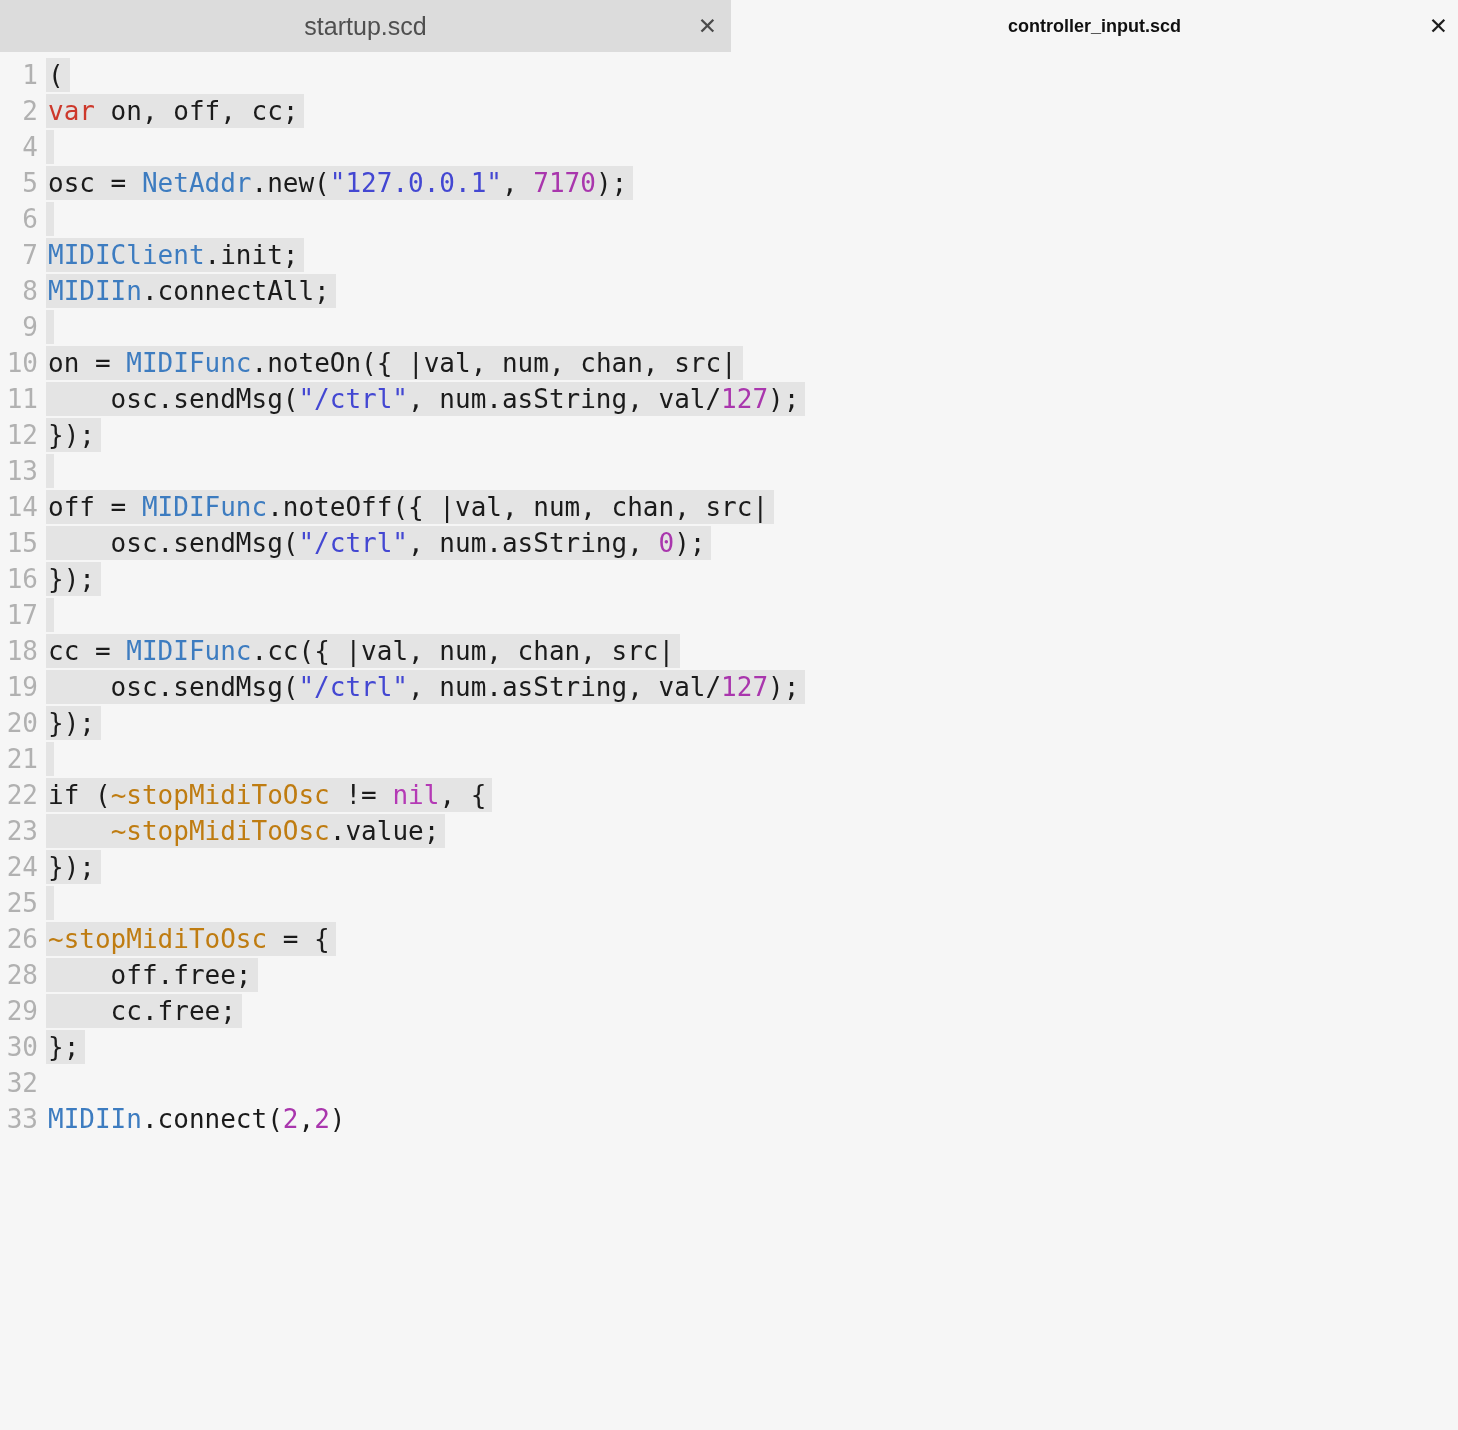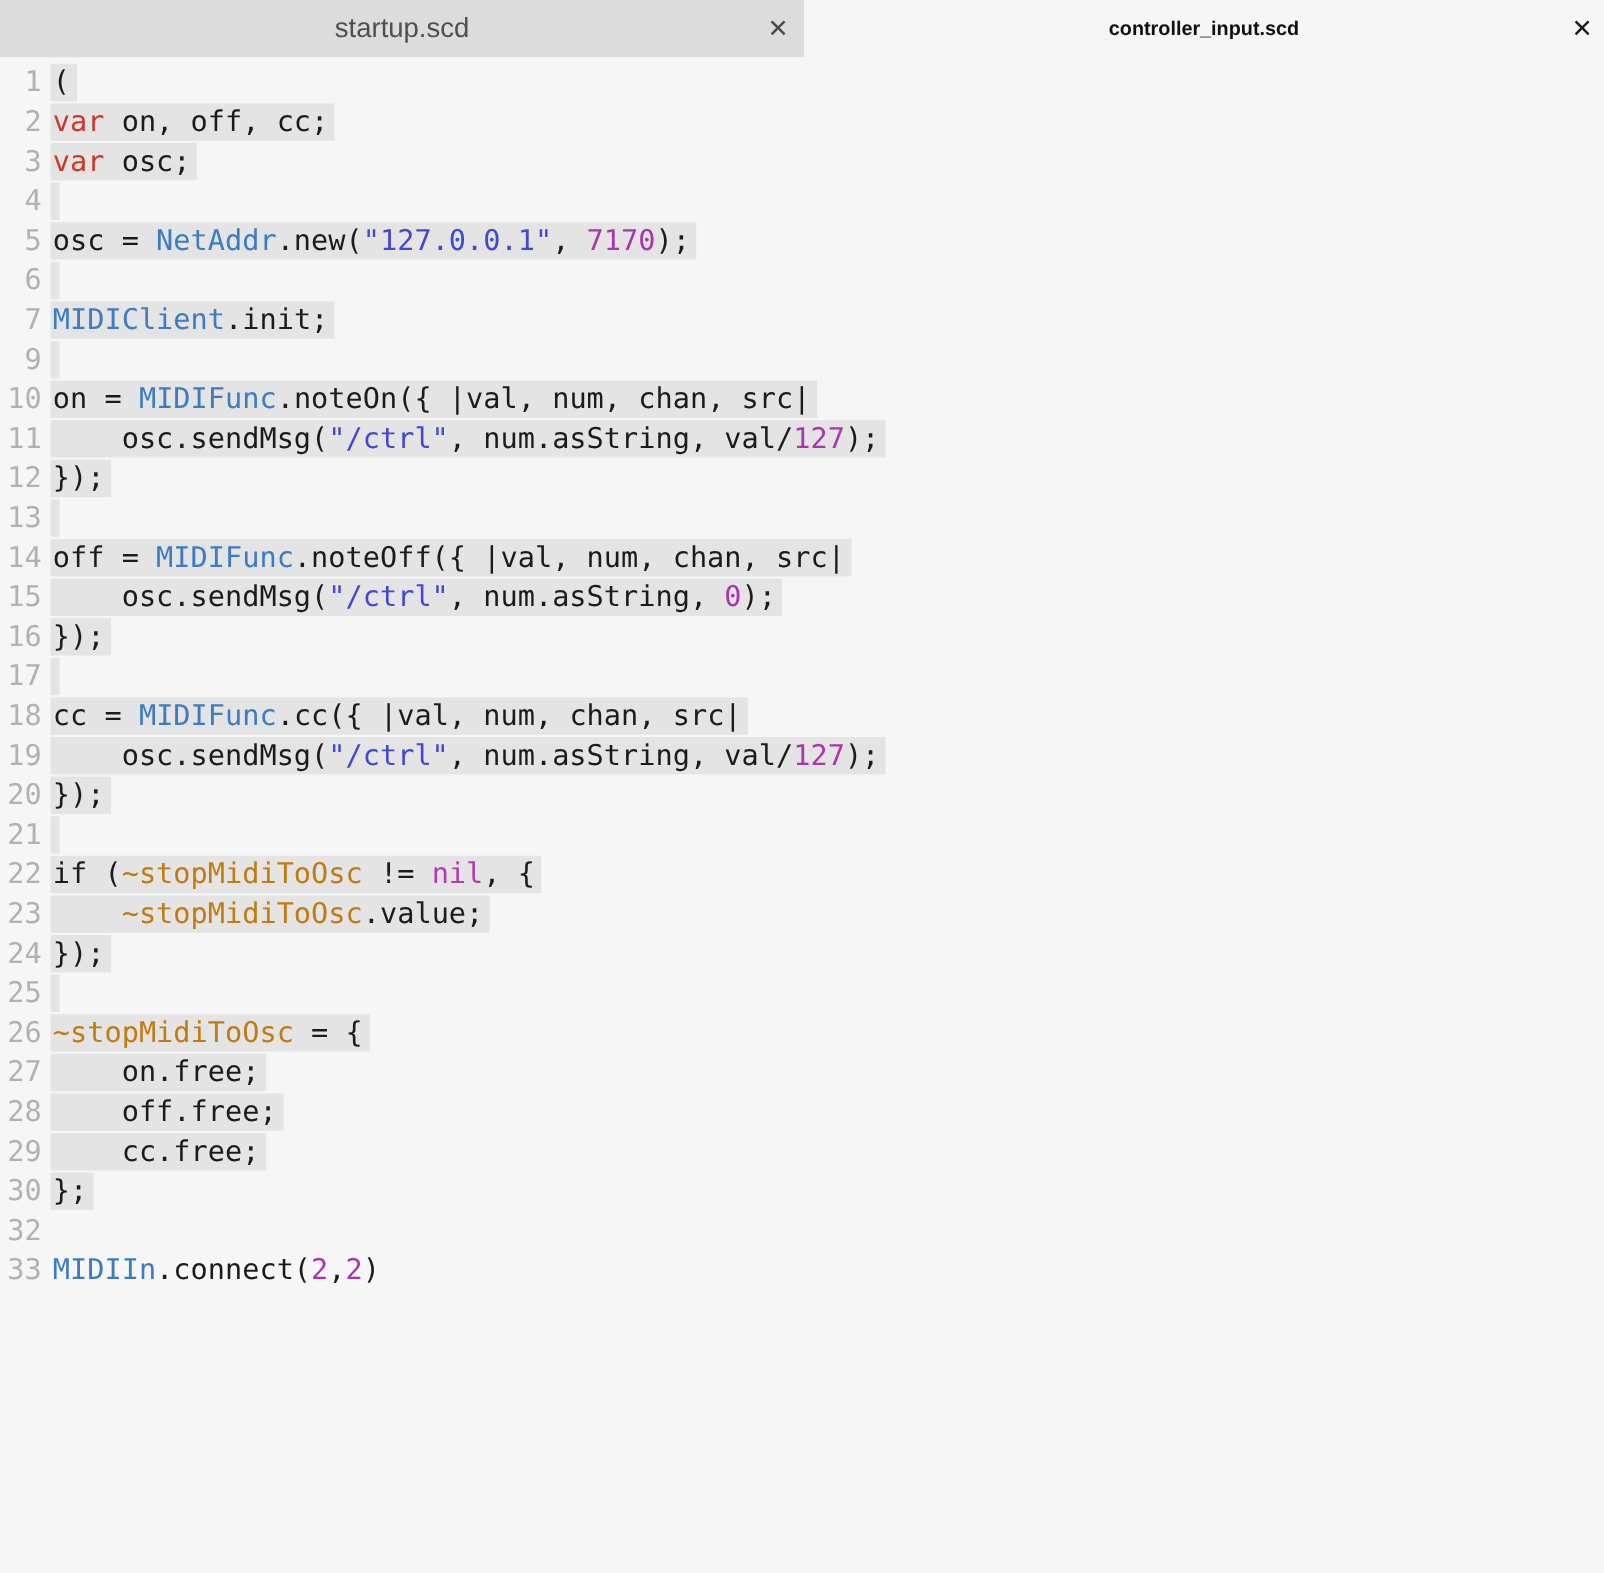--- a/index.html
+++ b/index.html
@@ -47,44 +47,43 @@
 
   <div class="tab tab-right">
     <span class="tab-title">controller_input.scd</span>
     <span class="close">✕</span>
   </div>
 
   <div class="editor">
     <div id="code-lines">
         <div class="line"><span class="ln">1</span><span class="code hl"><span class="tok-p">(</span></span></div>
         <div class="line"><span class="ln">2</span><span class="code hl"><span class="tok-k">var</span><span class="tok-p"> on, off, cc;</span></span></div>
-        <div class="line"><span class="ln">3</span><span class="code hl"><span class="tok-k">var</span><span class="tok-p"> osc;</span></span></div>
         <div class="line"><span class="ln">4</span><span class="code hl empty"></span></div>
         <div class="line"><span class="ln">5</span><span class="code hl"><span class="tok-p">osc = </span><span class="tok-c">NetAddr</span><span class="tok-p">.new(</span><span class="tok-s">"127.0.0.1"</span><span class="tok-p">, </span><span class="tok-n">7170</span><span class="tok-p">);</span></span></div>
         <div class="line"><span class="ln">6</span><span class="code hl empty"></span></div>
         <div class="line"><span class="ln">7</span><span class="code hl"><span class="tok-c">MIDIClient</span><span class="tok-p">.init;</span></span></div>
+        <div class="line"><span class="ln">8</span><span class="code hl"><span class="tok-c">MIDIIn</span><span class="tok-p">.connectAll;</span></span></div>
         <div class="line"><span class="ln">9</span><span class="code hl empty"></span></div>
         <div class="line"><span class="ln">10</span><span class="code hl"><span class="tok-p">on = </span><span class="tok-c">MIDIFunc</span><span class="tok-p">.noteOn({ |val, num, chan, src|</span></span></div>
         <div class="line"><span class="ln">11</span><span class="code hl"><span class="tok-p">    osc.sendMsg(</span><span class="tok-s">"/ctrl"</span><span class="tok-p">, num.asString, val/</span><span class="tok-n">127</span><span class="tok-p">);</span></span></div>
         <div class="line"><span class="ln">12</span><span class="code hl"><span class="tok-p">});</span></span></div>
         <div class="line"><span class="ln">13</span><span class="code hl empty"></span></div>
         <div class="line"><span class="ln">14</span><span class="code hl"><span class="tok-p">off = </span><span class="tok-c">MIDIFunc</span><span class="tok-p">.noteOff({ |val, num, chan, src|</span></span></div>
         <div class="line"><span class="ln">15</span><span class="code hl"><span class="tok-p">    osc.sendMsg(</span><span class="tok-s">"/ctrl"</span><span class="tok-p">, num.asString, </span><span class="tok-n">0</span><span class="tok-p">);</span></span></div>
         <div class="line"><span class="ln">16</span><span class="code hl"><span class="tok-p">});</span></span></div>
         <div class="line"><span class="ln">17</span><span class="code hl empty"></span></div>
         <div class="line"><span class="ln">18</span><span class="code hl"><span class="tok-p">cc = </span><span class="tok-c">MIDIFunc</span><span class="tok-p">.cc({ |val, num, chan, src|</span></span></div>
         <div class="line"><span class="ln">19</span><span class="code hl"><span class="tok-p">    osc.sendMsg(</span><span class="tok-s">"/ctrl"</span><span class="tok-p">, num.asString, val/</span><span class="tok-n">127</span><span class="tok-p">);</span></span></div>
         <div class="line"><span class="ln">20</span><span class="code hl"><span class="tok-p">});</span></span></div>
         <div class="line"><span class="ln">21</span><span class="code hl empty"></span></div>
         <div class="line"><span class="ln">22</span><span class="code hl"><span class="tok-p">if (</span><span class="tok-e">~stopMidiToOsc</span><span class="tok-p"> != </span><span class="tok-x">nil</span><span class="tok-p">, {</span></span></div>
         <div class="line"><span class="ln">23</span><span class="code hl"><span class="tok-p">    </span><span class="tok-e">~stopMidiToOsc</span><span class="tok-p">.value;</span></span></div>
         <div class="line"><span class="ln">24</span><span class="code hl"><span class="tok-p">});</span></span></div>
         <div class="line"><span class="ln">25</span><span class="code hl empty"></span></div>
         <div class="line"><span class="ln">26</span><span class="code hl"><span class="tok-e">~stopMidiToOsc</span><span class="tok-p"> = {</span></span></div>
-        <div class="line"><span class="ln">27</span><span class="code hl"><span class="tok-p">    on.free;</span></span></div>
         <div class="line"><span class="ln">28</span><span class="code hl"><span class="tok-p">    off.free;</span></span></div>
         <div class="line"><span class="ln">29</span><span class="code hl"><span class="tok-p">    cc.free;</span></span></div>
         <div class="line"><span class="ln">30</span><span class="code hl"><span class="tok-p">};</span></span></div>
         <div class="line"><span class="ln">32</span><span class="code empty"></span></div>
         <div class="line"><span class="ln">33</span><span class="code"><span class="tok-c">MIDIIn</span><span class="tok-p">.connect(</span><span class="tok-n">2</span><span class="tok-p">,</span><span class="tok-n">2</span><span class="tok-p">)</span></span></div>
       </div>
   </div>
 
 </div>
 

